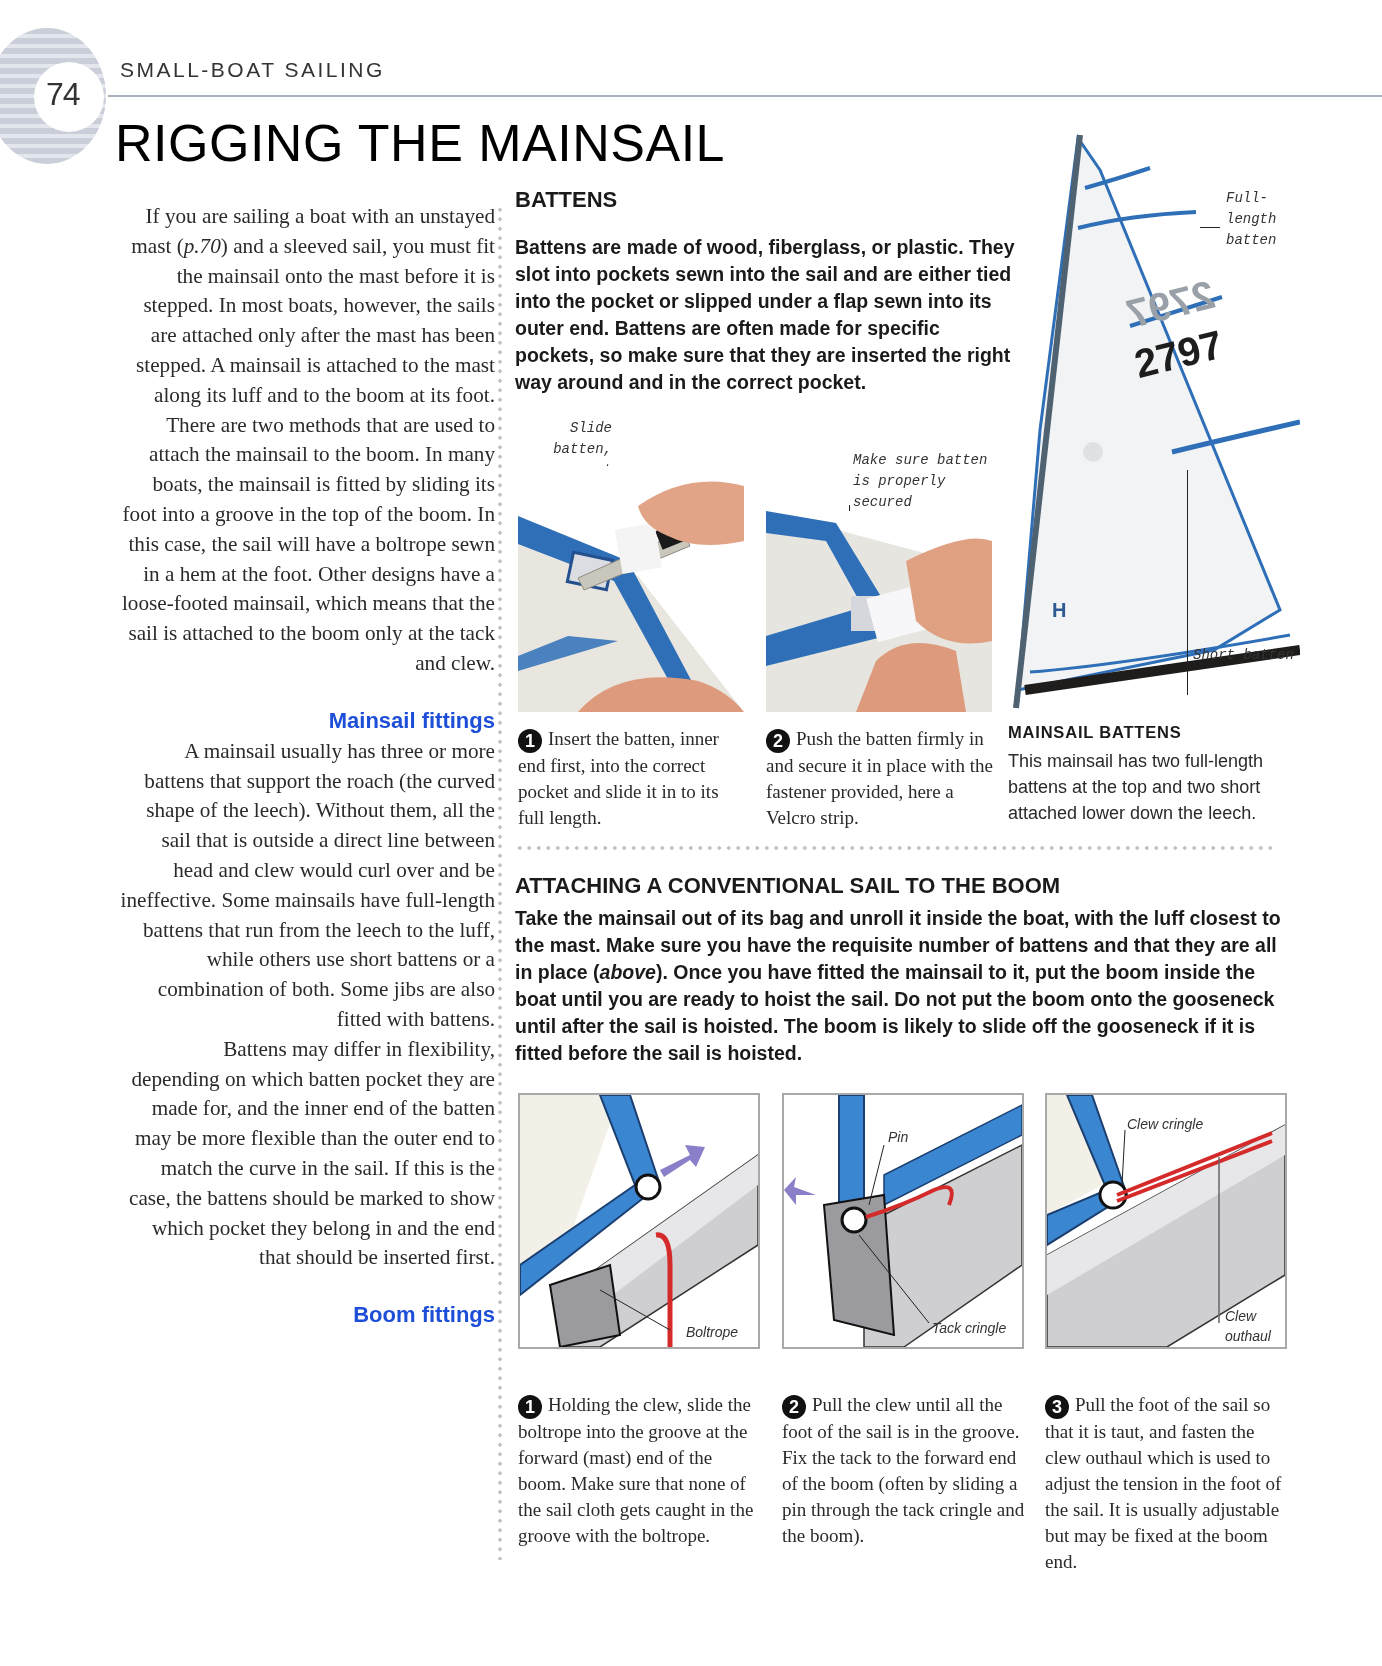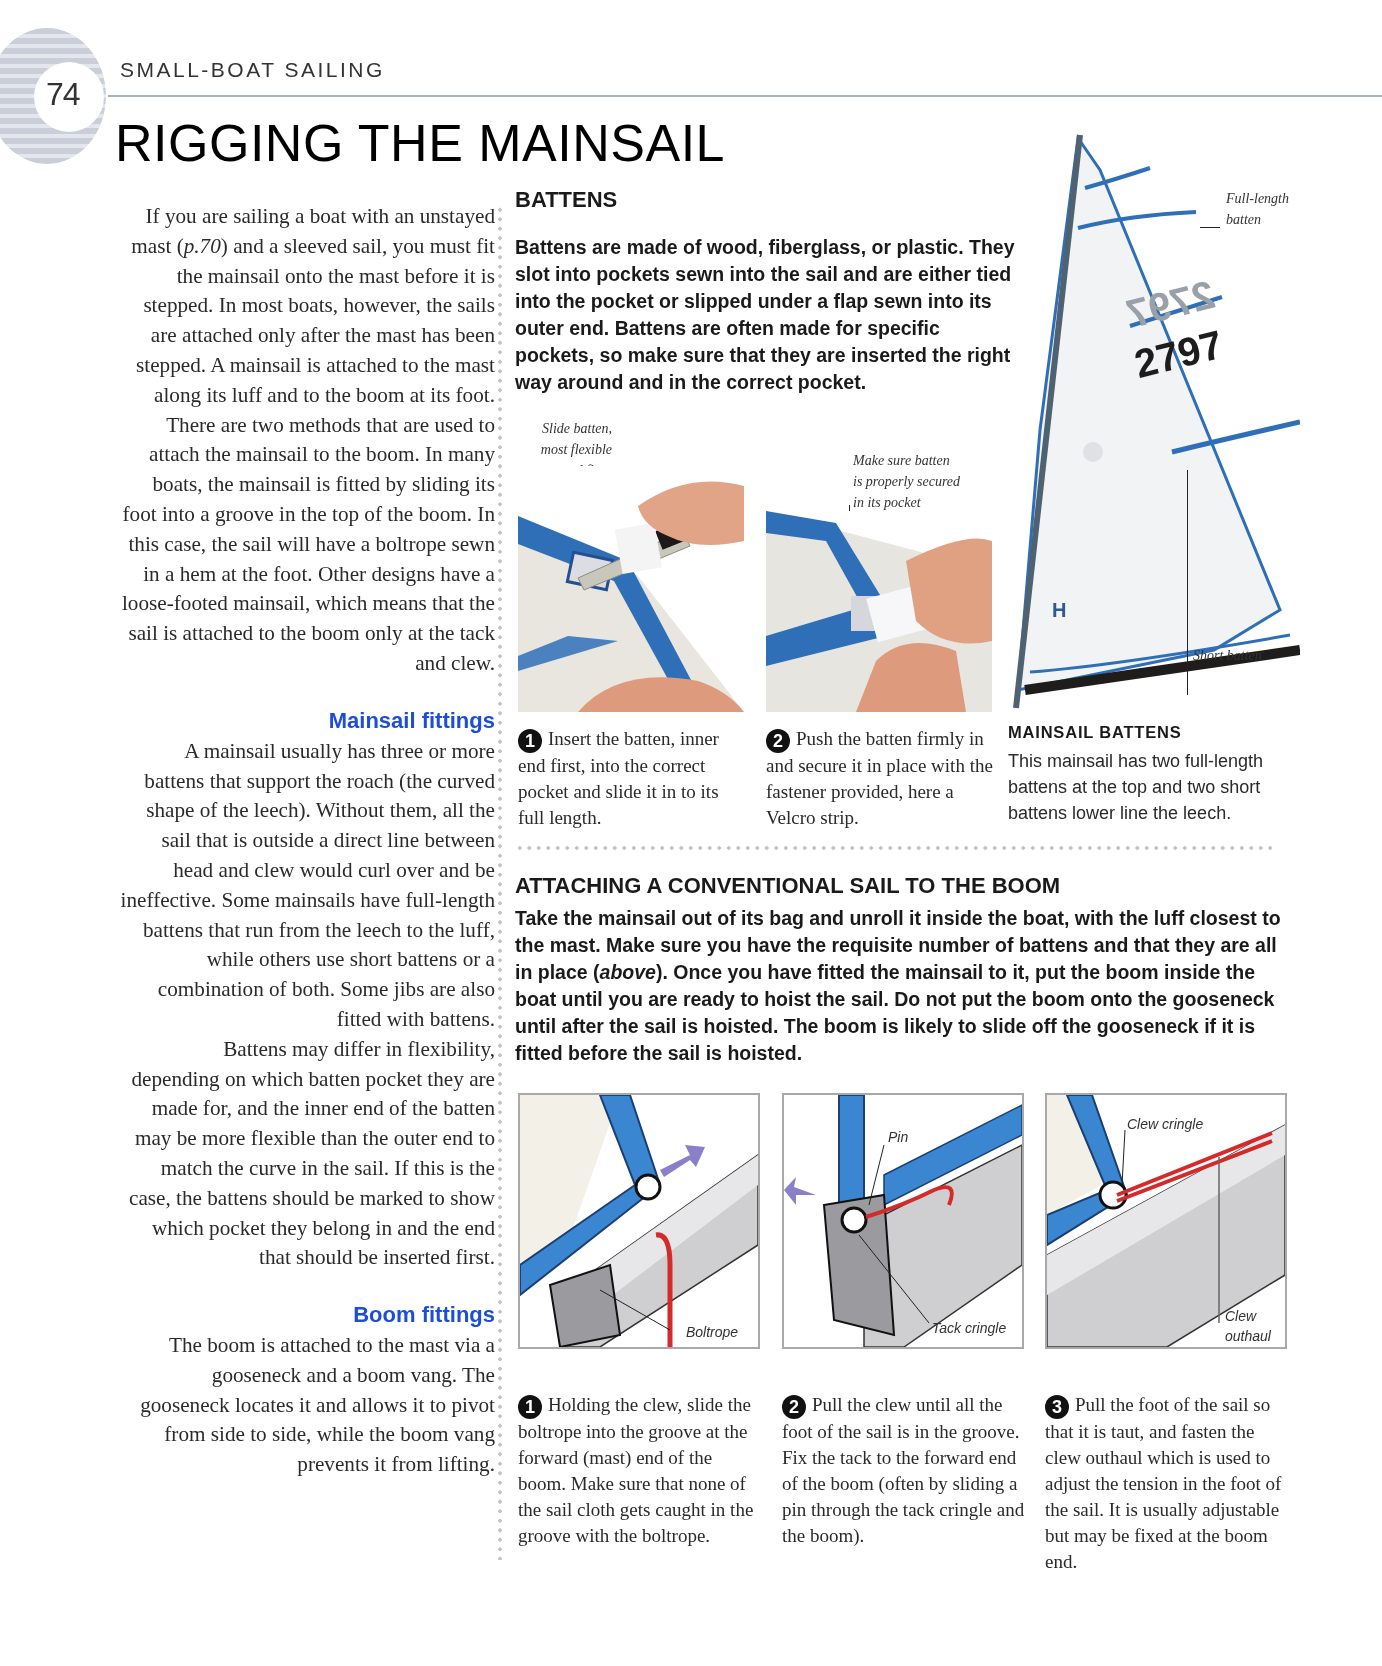--- a/index.html
+++ b/index.html
@@ -25,21 +25,21 @@
 
   
   .vdots { left:498px; top:205px; width:4px; height:1355px;
            background:radial-gradient(circle,#c4c4c4 1.6px,transparent 1.8px) 0 0/4px 9.5px repeat-y; }
   .hdots { left:515px; top:846px; width:760px; height:4px;
            background:radial-gradient(circle,#c4c4c4 1.6px,transparent 1.8px) 0 0/9.5px 4px repeat-x; }
 
   .sec-head { font-weight:bold; font-size:22px; color:#1a1a1a; }
   .lead { font-weight:bold; font-size:19.5px; line-height:27px; color:#1a1a1a; }
 
-  .label { font-family:Liberation Serif, serif; font-style:italic; font-size:14px; line-height:21px; color:#333; }
+  .label { font-family:Liberation Mono, monospace; font-style:italic; font-size:14px; line-height:21px; color:#333; }
   .leader { background:#222; }
 
   .caption { font-size:19px; line-height:26px; color:#2a2a2a; }
   .num-badge { display:inline-block; width:24px; height:24px; border-radius:50%; background:#111; color:#fff;
                font-family:"Liberation Sans","DejaVu Sans",sans-serif; font-weight:bold; font-size:18px; line-height:24px;
                text-align:center; margin-right:6px; vertical-align:-2px; }
 
   .photo { overflow:hidden; }
   .diagram { border:2px solid #a9a9a9; background:#fff; overflow:hidden; }
 </style>
@@ -52,21 +52,20 @@
 <div class="abs running-head sans">SMALL-BOAT SAILING</div>
 <div class="abs head-rule"></div>
 <h1 class="abs page-title sans" style="margin:0;">RIGGING THE MAINSAIL</h1>
 
 <div class="abs leftcol serif">
   <p><span>If you are sailing a boat with an unstayed mast (</span><i>p.70</i><span>) and a sleeved sail, you must fit the mainsail onto the mast before it is stepped. In most boats, however, the sails are attached only after the mast has been stepped. A mainsail is attached to the mast along its luff and to the boom at its foot. There are two methods that are used to attach the mainsail to the boom. In many boats, the mainsail is fitted by sliding its foot into a groove in the top of the boom. In this case, the sail will have a boltrope sewn in a hem at the foot. Other designs have a loose-footed mainsail, which means that the sail is attached to the boom only at the tack and clew.</span></p>
   <h3>Mainsail fittings</h3>
   <p>A mainsail usually has three or more battens that support the roach (the curved shape of the leech). Without them, all the sail that is outside a direct line between head and clew would curl over and be ineffective. Some mainsails have full-length battens that run from the leech to the luff, while others use short battens or a combination of both. Some jibs are also fitted with battens.</p>
   <p class="indent">Battens may differ in flexibility, depending on which batten pocket they are made for, and the inner end of the batten may be more flexible than the outer end to match the curve in the sail. If this is the case, the battens should be marked to show which pocket they belong in and the end that should be inserted first.</p>
   <h3>Boom fittings</h3>
-  <p>The boom is attached to the mast via a gooseneck and a boom vang. The gooseneck locates it and allows it to pivot from side to side, while the boom vang prevents it from lifting.</p>
 </div>
 
 <div class="abs vdots"></div>
 
 <div class="abs sans sec-head" style="left:515px;top:187px;">BATTENS</div>
 <div class="abs sans lead" style="left:515px;top:234px;width:500px;">Battens are made of wood, fiberglass, or plastic. They slot into pockets sewn into the sail and are either tied into the pocket or slipped under a flap sewn into its outer end. Battens are often made for specific pockets, so make sure that they are inserted the right way around and in the correct pocket.</div>
 
 <div class="abs label" style="left:520px;top:418px;width:92px;text-align:right;">
   <div>Slide batten,</div>
   <div>most flexible</div>
@@ -136,21 +135,21 @@
 </div>
 <div class="abs leader" style="left:1200px;top:227px;width:20px;height:1px;"></div>
 <div class="abs label" style="left:1226px;top:188px;width:80px;">
   <div>Full-length</div>
   <div>batten</div>
 </div>
 <div class="abs leader" style="left:1187px;top:470px;width:1px;height:225px;"></div>
 <div class="abs label" style="left:1193px;top:645px;">Short batten</div>
 
 <div class="abs sans" style="left:1008px;top:723px;font-weight:bold;font-size:16.5px;letter-spacing:0.8px;color:#1a1a1a;">MAINSAIL BATTENS</div>
-<div class="abs sans" style="left:1008px;top:748px;width:275px;font-size:18px;line-height:26px;color:#2a2a2a;">This mainsail has two full-length battens at the top and two short battens lower line the leech.</div>
+<div class="abs sans" style="left:1008px;top:748px;width:275px;font-size:18px;line-height:26px;color:#2a2a2a;">This mainsail has two full-length battens at the top and two short attached lower down the leech.</div>
 
 <div class="abs hdots"></div>
 
 <div class="abs sans sec-head" style="left:515px;top:873px;">ATTACHING A CONVENTIONAL SAIL TO THE BOOM</div>
 <div class="abs sans lead" style="left:515px;top:905px;width:770px;"><span>Take the mainsail out of its bag and unroll it inside the boat, with the luff closest to the mast. Make sure you have the requisite number of battens and that they are all in place (</span><i>above</i><span>). Once you have fitted the mainsail to it, put the boom inside the boat until you are ready to hoist the sail. Do not put the boom onto the gooseneck until after the sail is hoisted. The boom is likely to slide off the gooseneck if it is fitted before the sail is hoisted.</span></div>
 
 <div class="abs diagram" style="left:518px;top:1093px;width:238px;height:252px;">
   <svg width="238" height="252" viewBox="0 0 238 252">
     <polygon points="0,0 100,0 40,170 0,180" fill="#f3f1e7"></polygon>
     <path d="M80,0 L110,0 L140,90 L0,200 L0,170 L115,90 Z" fill="#3b86d1" stroke="#1b3f70" stroke-width="2"></path>

